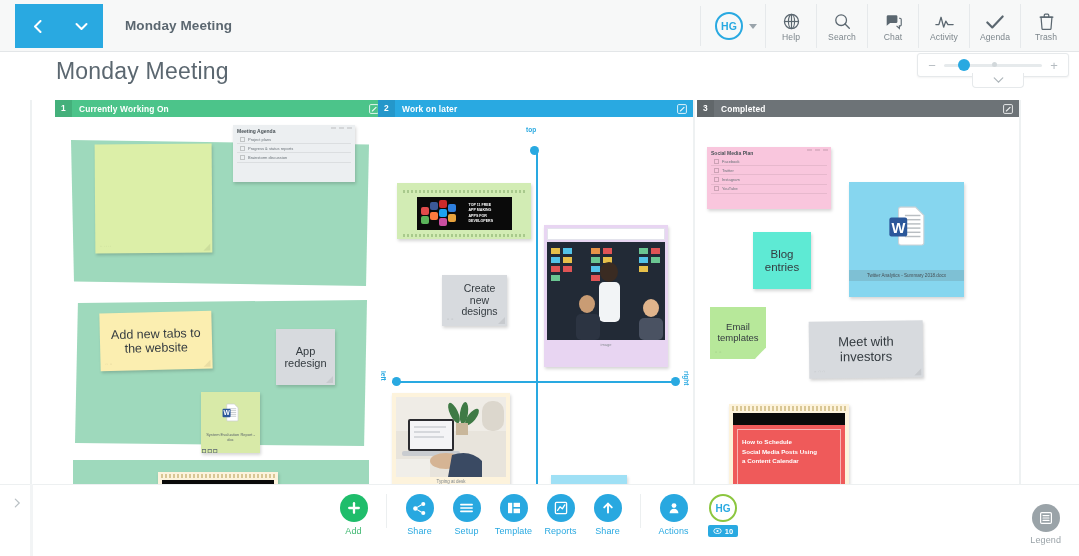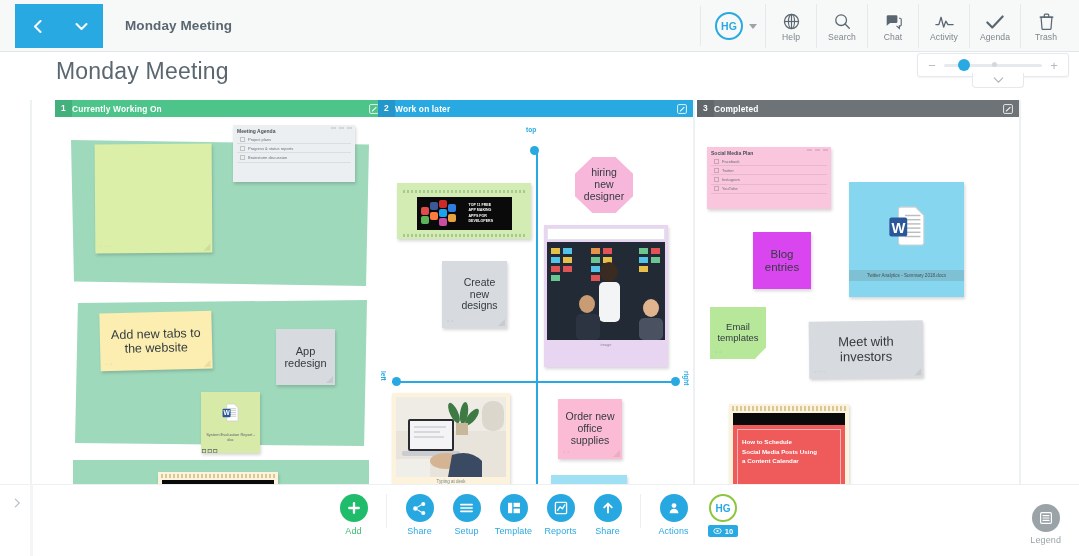--- a/index.html
+++ b/index.html
@@ -67,21 +67,21 @@
 
   .col { position:absolute; top:0; height:384px; }
   .col-head {
     height:17px; display:flex; align-items:center; color:#fff;
     font-size:8.4px; font-weight:bold; letter-spacing:.15px; padding-right:6px;
   }
   .col-num {
     width:17px; text-align:center; font-size:8.4px; font-weight:bold;
     background:rgba(0,0,0,.10); height:17px; line-height:17px; flex:0 0 17px;
   }
-  .col-name { }
+  .col-name { padding-left:7px; }
   .col-edit { margin-left:auto; opacity:.92; cursor:pointer; display:flex; }
   .col-body { position:relative; height:367px; background:#fff; overflow:hidden; }
 
   .c1 { left:55px; width:330px; }
   .c1 .col-head { background:#4cc48a; }
   .c2 { left:378px; width:315px; }
   .c2 .col-head { background:#29a9e1; }
   .c3 { left:697px; width:322px; }
   .c3 .col-head { background:#6d7377; }
 
@@ -405,27 +405,22 @@
             </g>
               </svg>
             <div style="color:#fff;font-size:3.6px;line-height:1.5;white-space:pre-line;font-weight:bold;padding-left:2px;">TOP 11 FREE
 APP MAKING
 APPS FOR
 DEVELOPERS</div>
           </div>
           <div class="perf"></div>
         </div>
 
-        <div class="card note octagon" style="left:197px; top:40px; width:58px; height:56px; background:#f7b7da; font-size:10.5px;">
-          <span style="white-space:pre-line">hiring
-new
-designer</span>
-        </div>
-
-        <div class="card note" style="left:64px; top:144px; width:65px; height:67px; background:#d7dade; font-size:10.5px;padding-left:16px;">
+
+        <div class="card note" style="left:64px; top:158px; width:65px; height:51px; background:#d7dade; font-size:10.5px;padding-left:16px;">
           <span style="white-space:pre-line">Create new
 designs</span>
           <span class="ft">▫▫</span>
           <span class="corner"></span>
         </div>
 
         <div class="photo" style="left:166px; top:108px; width:124px; height:142px; background:#e8d5f2; padding:3px;">
           <div style="height:12px;background:#fff;border:1px solid #e3e3ec;"></div>
           <div style="height:98px;margin-top:2px;background:#1d2530;position:relative;overflow:hidden;">
             <svg width="118" height="98" viewBox="0 0 118 98" preserveAspectRatio="none">
@@ -482,27 +477,20 @@
                 </g>
               <rect x="6" y="54" width="58" height="5" rx="2" fill="#c9ccd0"></rect>
               <ellipse cx="50" cy="64" rx="16" ry="8" fill="#d5b494"></ellipse>
               <path d="M56 58 q18 -6 30 6 l0 16 -34 0z" fill="#3a4a63"></path>
               <rect x="0" y="62" width="34" height="18" fill="#f0eee9"></rect>
             </svg>
           </div>
           <div class="cap">Typing at desk</div>
         </div>
 
-        <div class="card note" style="left:180px; top:282px; width:64px; height:60px; background:#fbbbd4; font-size:10.5px;">
-          <span style="white-space:pre-line">Order new
-office
-supplies</span>
-          <span class="ft">▫▫</span>
-          <span class="corner"></span>
-        </div>
 
         <div class="card" style="left:173px; top:358px; width:76px; height:40px; background:#9fe0f5;"></div>
       </div>
     </div>
 
     <div class="col c3">
       <div class="col-head">
         <div class="col-num">3</div>
         <div class="col-name">Completed</div>
         <div class="col-edit">
@@ -539,21 +527,21 @@
                   <line x1="8" y1="13" x2="15.4" y2="13"></line>
                   <line x1="8" y1="15" x2="15.4" y2="15"></line>
                 </g>
                 <rect x="0.6" y="6" width="8.5" height="9" rx="1" fill="#2b579a"></rect>
                 <text x="4.9" y="13.2" font-size="7" fill="#fff" text-anchor="middle" font-family="Liberation Sans, sans-serif" font-weight="bold">W</text>
               </svg>
           </div>
           <div style="background:#7ec0d4;color:#465056;font-size:4.6px;text-align:center;padding:3px 2px;">Twitter Analytics - Summary 2018.docx</div>
         </div>
 
-        <div class="card note" style="left:56px; top:115px; width:58px; height:57px; background:#d946ef; font-size:11.5px;">
+        <div class="card note" style="left:56px; top:115px; width:58px; height:57px; background:#5eead4; font-size:11.5px;">
           <span style="white-space:pre-line">Blog
 entries</span>
         </div>
 
         <div class="card note" style="left:13px; top:190px; width:56px; height:52px; background:#b7e89a; font-size:9.5px; clip-path:polygon(0 0,100% 0,100% 78%,80% 100%,0 100%);">
           <span style="white-space:pre-line">Email
 templates</span>
           <span class="ft">▫▫</span>
         </div>
 

